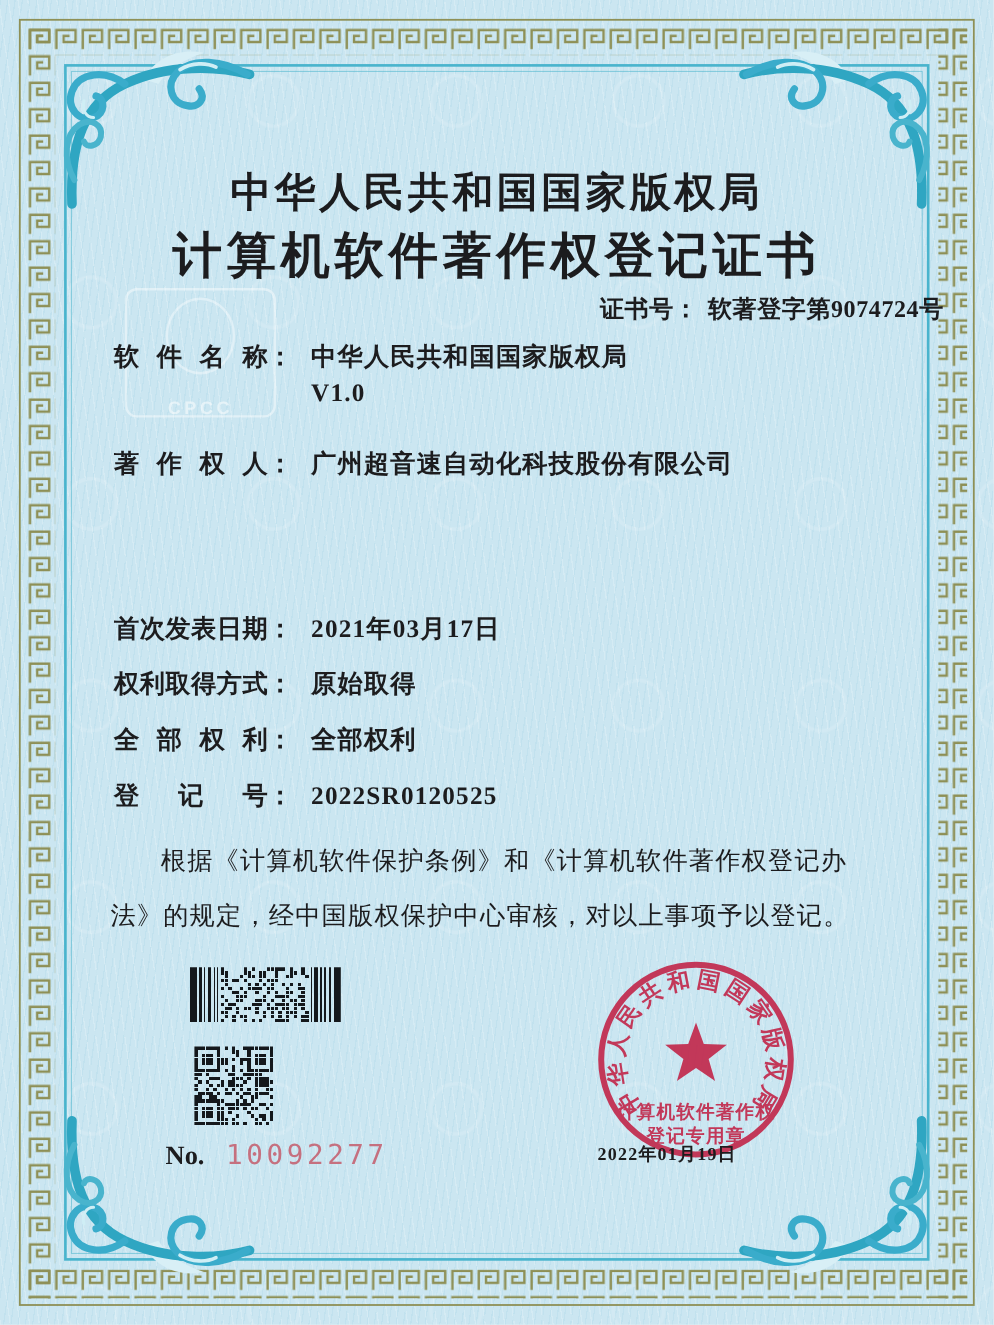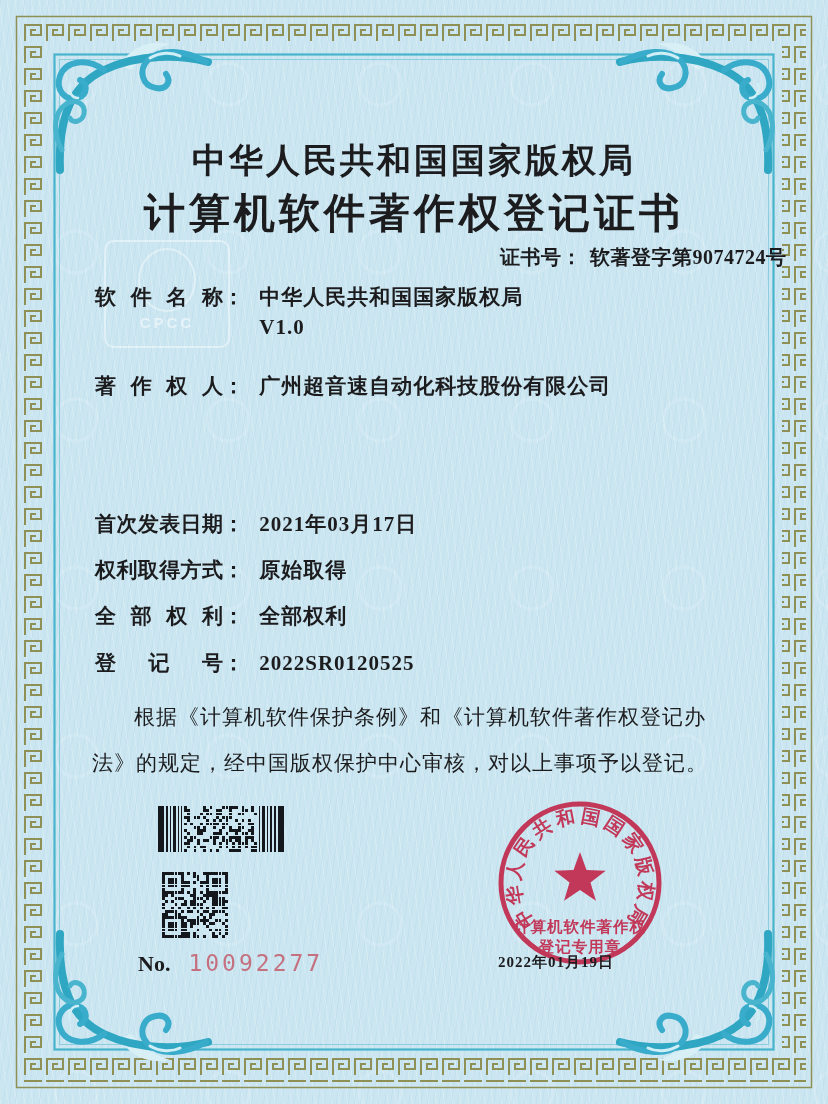--- a/index.html
+++ b/index.html
@@ -31,21 +31,21 @@
   .barcode{position:absolute;left:158px;top:806px;}
   .qrcode{position:absolute;left:162px;top:872px;}
   .serial{position:absolute;left:138px;top:950px;font-size:22px;font-weight:700;}
   .serial .digits{font-family:"DejaVu Sans Mono",monospace;color:#c5707f;font-size:23px;letter-spacing:3px;font-weight:400;margin-left:18px;}
   .seal{position:absolute;left:494px;top:797px;opacity:.93;}
   .issue-date{position:absolute;left:498px;top:953px;font-size:15px;font-weight:700;letter-spacing:1px;}
   .cpcc{position:absolute;left:104px;top:240px;width:122px;height:104px;z-index:1;
     border:2px solid rgba(255,255,255,.55);border-radius:10px;opacity:.8;}
   .cpcc-ring{width:54px;height:60px;border:2px solid rgba(255,255,255,.5);border-radius:50%;margin:6px auto 0;}
   .cpcc-text{text-align:center;font-family:"Liberation Sans",sans-serif;font-size:15px;font-weight:700;
-    letter-spacing:3px;color:rgba(255,255,255,.65);margin-top:2px;}
+    letter-spacing:3px;color:rgba(255,255,255,.65);margin-top:20px;}
   svg text{font-family:"Liberation Serif","DejaVu Serif",serif;}
 </style>
 </head>
 <body>
 
 <div class="page">
 
   <svg class="border-art" viewBox="0 0 828 1104" width="828" height="1104">
     <defs>
       <pattern id="meander" width="22" height="22" patternUnits="userSpaceOnUse">

